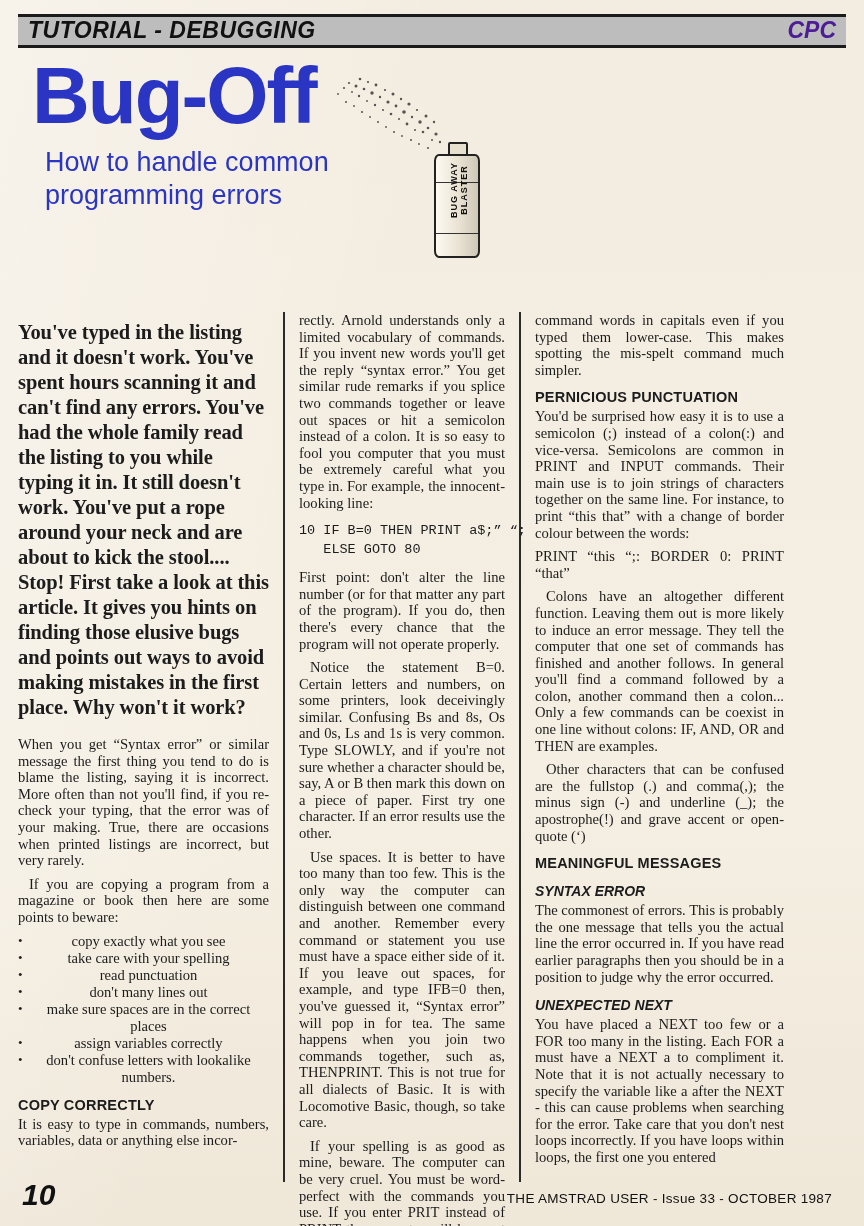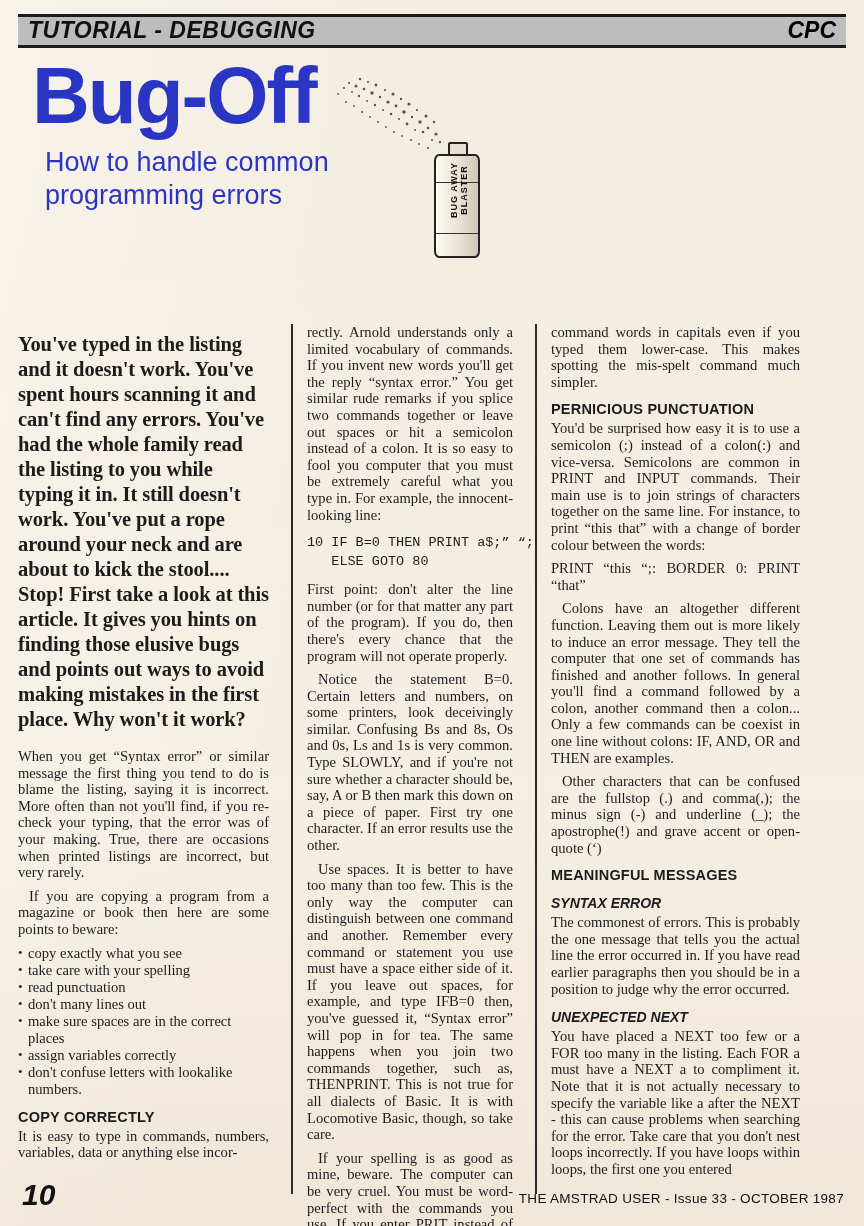--- a/index.html
+++ b/index.html
@@ -40,21 +40,21 @@
     font-weight: bold;
     font-size: 23px;
     letter-spacing: .5px;
     color: #111;
   }
   .hdr-right {
     font-family: "Liberation Sans", sans-serif;
     font-style: italic;
     font-weight: bold;
     font-size: 23px;
-    color: #000000;
+    color: #4c1d95;
     padding-right: 2px;
   }
 
   
   .titlewrap {
     position: relative;
     height: 250px;
   }
   .bigtitle {
     font-family: "Liberation Sans", sans-serif;
@@ -113,23 +113,23 @@
     border: 2px solid #222;
     border-radius: 2px;
     background: #e7e0d0;
   }
   .mist { position:absolute; left:0; top:0; width:230px; height:120px; }
 
   
   .cols {
     position: relative;
     display: flex;
-    gap: 8px;
+    gap: 0;
     height: 870px;
-    margin-top: 20px;
+    margin-top: 8px;
   }
   .col { position: relative; }
   .col1 { width: 265px; padding-right: 14px; }
   .col2 { width: 236px; padding: 0 14px; border-left: 2px solid #2a2a2a; }
   .col3 { width: 265px; padding-left: 14px; border-left: 2px solid #2a2a2a; }
 
   .standfirst {
     font-family: "Liberation Serif", serif;
     font-weight: bold;
     font-size: 20.5px;
@@ -145,21 +145,21 @@
     hyphens: auto;
   }
   p.body.ind { text-indent: 11px; }
   ul.bullets {
     list-style: none;
     margin: 2px 0 7px 0;
     padding: 0;
     font-size: 14.6px;
     line-height: 17px;
   }
-  ul.bullets li { padding-left: 10px; position: relative; }
+  ul.bullets li { padding-left: 10px; position: relative; text-align: center; }
   ul.bullets li::before {
     content: "•";
     position: absolute;
     left: 0; top: -1px;
     font-size: 13px;
   }
   h3.sect {
     font-family: "Liberation Sans", sans-serif;
     font-weight: bold;
     font-size: 14.5px;
@@ -176,21 +176,21 @@
     font-family: "Liberation Mono", monospace;
     font-size: 13.5px;
     line-height: 19px;
     margin: 10px 0 10px 0;
     white-space: pre;
   }
 
   
   .footer {
     position: absolute;
-    left: 18px; right: 6px; bottom: 14px;
+    left: 18px; right: 18px; bottom: 14px;
     display: flex;
     align-items: flex-end;
     justify-content: space-between;
   }
   .pageno {
     font-family: "Liberation Sans", sans-serif;
     font-style: italic;
     font-weight: bold;
     font-size: 30px;
     color: #111;

